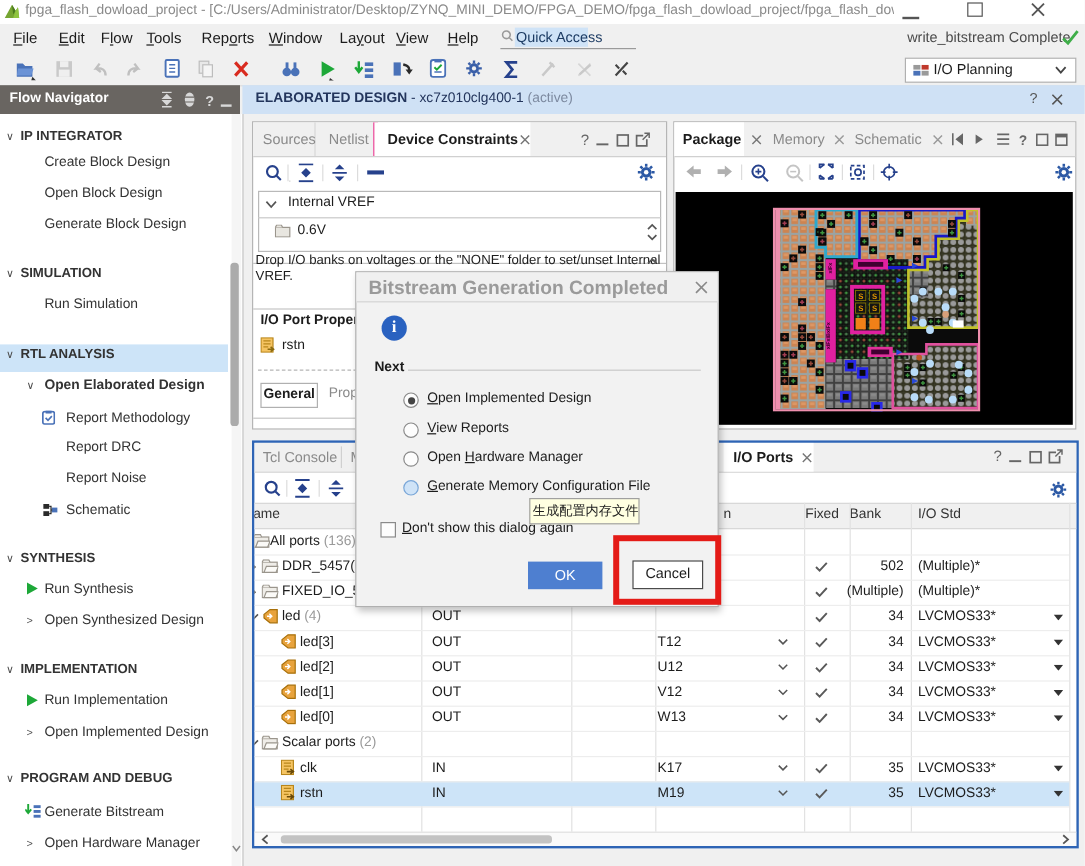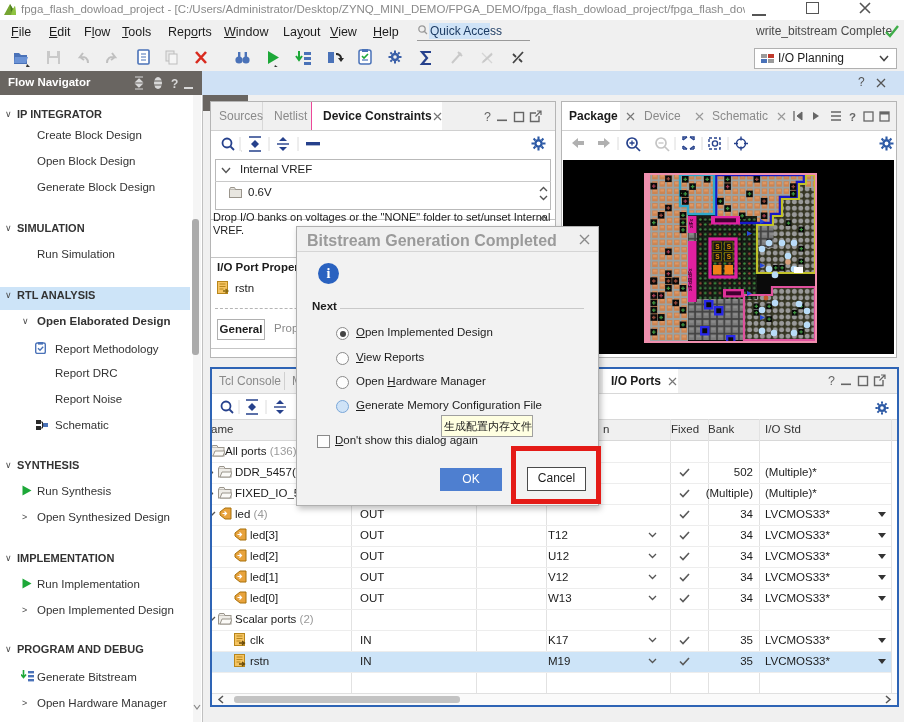--- a/index.html
+++ b/index.html
@@ -7,21 +7,21 @@
        font-family:"Liberation Sans",sans-serif;-webkit-font-smoothing:antialiased;}
   .abs{position:absolute;}
   .u{text-decoration:underline;}
   
   #titlebar{left:0;top:0;width:904px;height:20px;background:#fff;}
   #titletxt{left:21px;top:3px;font-size:11.5px;color:#8a8a8a;white-space:nowrap;width:724px;overflow:hidden;}
   #menubar{left:0;top:20px;width:904px;height:26px;background:#f0f0f0;}
   .menuitem{top:25px;font-size:12.5px;color:#1c1c1c;}
   #toolbar{left:0;top:46px;width:904px;height:25px;background:#f0f0f0;border-bottom:1px solid #dcdcdc;}
   
-  #flowhdr{left:0;top:71px;width:200px;height:40px;background:#696561;padding-left:48px;}
+  #flowhdr{left:0;top:71px;width:200px;height:40px;background:#696561;}
   #flowhdr span{position:absolute;left:8px;top:5px;color:#fff;font-weight:bold;font-size:11.5px;}
   #mainhdr{left:202px;top:71px;width:702px;height:24px;background:#cfe1f5;}
   
   #lpanel{left:0;top:95px;width:202px;height:627px;background:#fff;border-right:1px solid #c0c0c0;}
   .sect{position:absolute;left:17px;font-weight:bold;font-size:11px;color:#333;white-space:nowrap;}
   .titem{position:absolute;font-size:11.5px;color:#333;white-space:nowrap;}
   .chev{position:absolute;font-size:9px;color:#4a4a4a;}
   
   .panel{position:absolute;background:#fff;border:1px solid #b5b5b5;}
   .tabrow{position:absolute;left:0;top:0;width:100%;height:28px;background:#f0f0f0;border-bottom:1px solid #d0d0d0;}
@@ -189,20 +189,21 @@
         </g>
       <g transform="translate(20,0)" fill="#d8d8d8">
           <ellipse cx="4" cy="7" rx="4" ry="6"></ellipse>
           <path d="M0 5 h8 M0 9 h8" stroke="#696561" stroke-width="1"></path>
         </g>
       <text x="37" y="12" font-size="12" fill="#d8d8d8" font-weight="bold">?</text>
       <rect x="50" y="11" width="9" height="2" fill="#d8d8d8"></rect>
     </svg>
   </div>
   <div id="mainhdr" class="abs">
+    <span style="position:absolute;left:11px;top:5px;font-size:11.5px;color:#23355c;"><b>ELABORATED DESIGN</b> - xc7z010clg400-1 <span style="color:#7d8aa0">(active)</span></span>
     <span style="position:absolute;left:656px;top:4px;font-size:12px;color:#555;">?</span>
     <svg style="position:absolute;left:674px;top:7px" width="10" height="10" viewBox="0 0 10 10">
         <path d="M1 1 L9 9 M9 1 L1 9" stroke="#555" stroke-width="1.3"></path>
       </svg>
   </div>
 
   <div id="lpanel" class="abs">
     <div class="abs" style="left:0px;top:192px;width:190px;height:23px;background:#cde4f8;"></div>
 
     <div class="abs" style="left:193px;top:0;width:8px;height:627px;background:#f5f5f5;"></div>
@@ -352,21 +353,21 @@
 
   <div id="pkgpanel" class="panel" style="left:561px;top:101px;width:334px;height:255px;text-align:right;">
     <div class="tabrow"></div>
     <div class="tab tabsel" style="left:0;width:58px;">
         <span style="position:absolute;left:7px;top:7px">Package</span>
       </div>
     <svg class="abs" style="left:64px;top:10px" width="9" height="9" viewBox="0 0 9 9">
         <path d="M1 1 L8 8 M8 1 L1 8" stroke="#777" stroke-width="1.2"></path>
       </svg>
     <div class="tab" style="left:78px;width:46px;">
-        <span style="position:absolute;left:4px;top:7px">Device</span>
+        <span style="position:absolute;left:4px;top:7px">Memory</span>
       </div>
     <svg class="abs" style="left:133px;top:10px" width="9" height="9" viewBox="0 0 9 9">
         <path d="M1 1 L8 8 M8 1 L1 8" stroke="#999" stroke-width="1.2"></path>
       </svg>
     <div class="tab" style="left:146px;width:62px;">
         <span style="position:absolute;left:4px;top:7px">Schematic</span>
       </div>
     <svg class="abs" style="left:215px;top:10px" width="9" height="9" viewBox="0 0 9 9">
         <path d="M1 1 L8 8 M8 1 L1 8" stroke="#999" stroke-width="1.2"></path>
       </svg>

